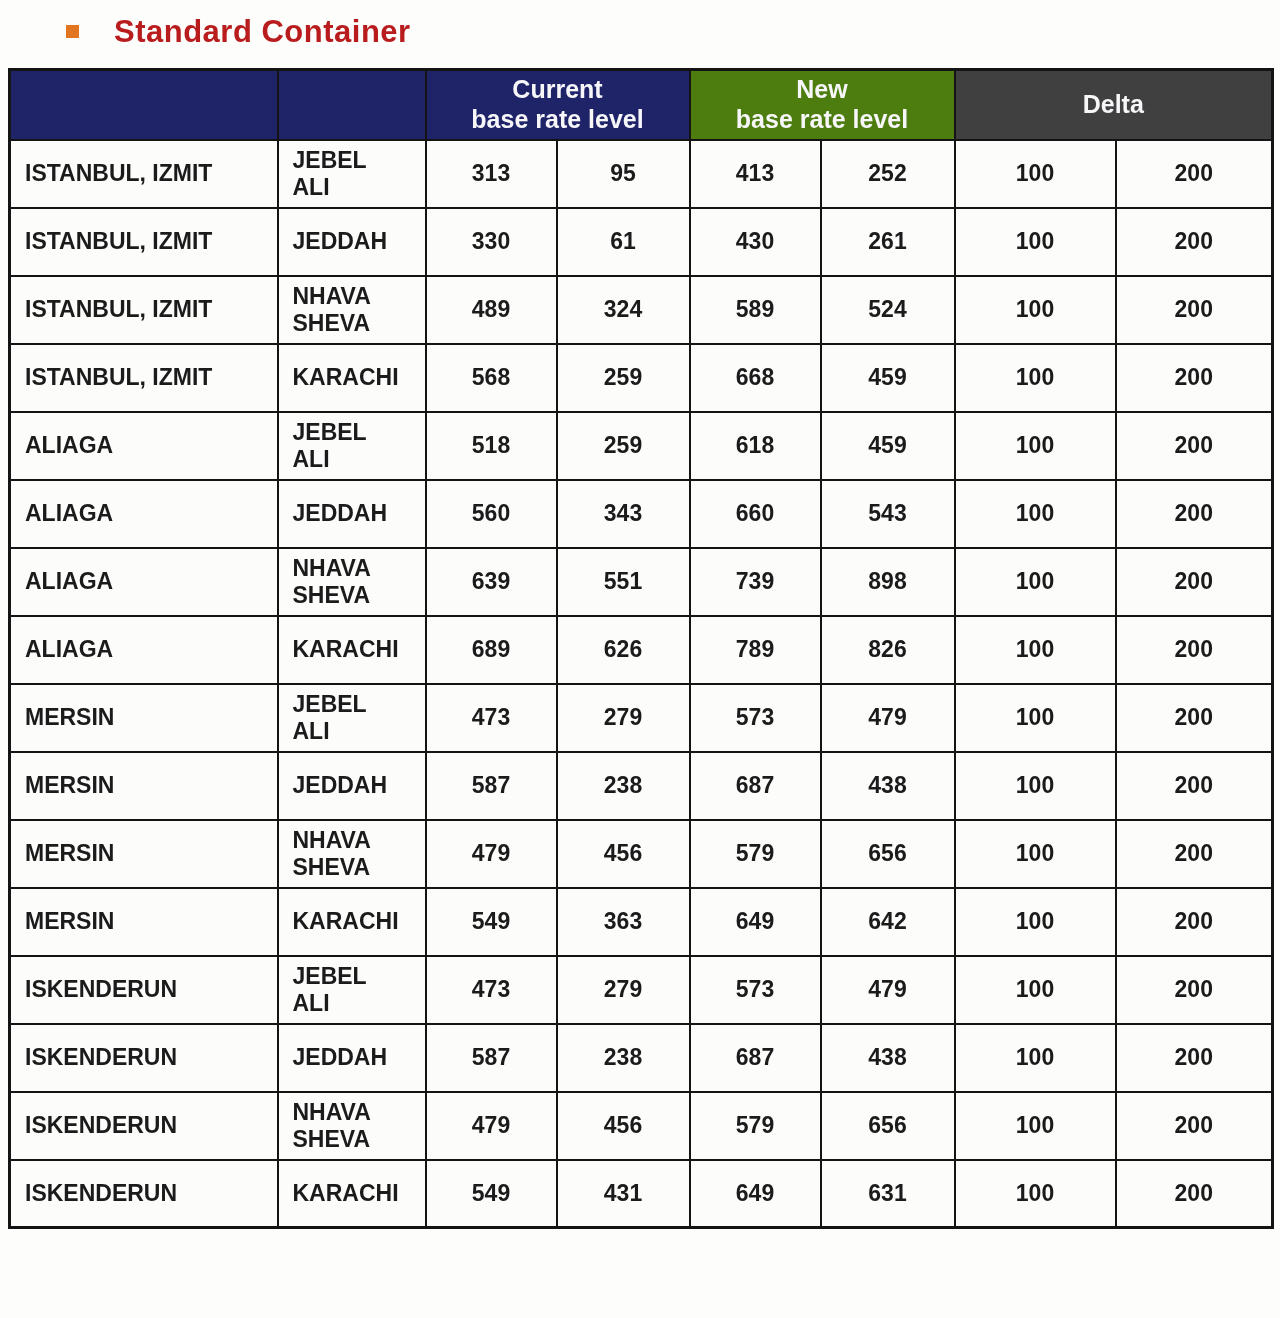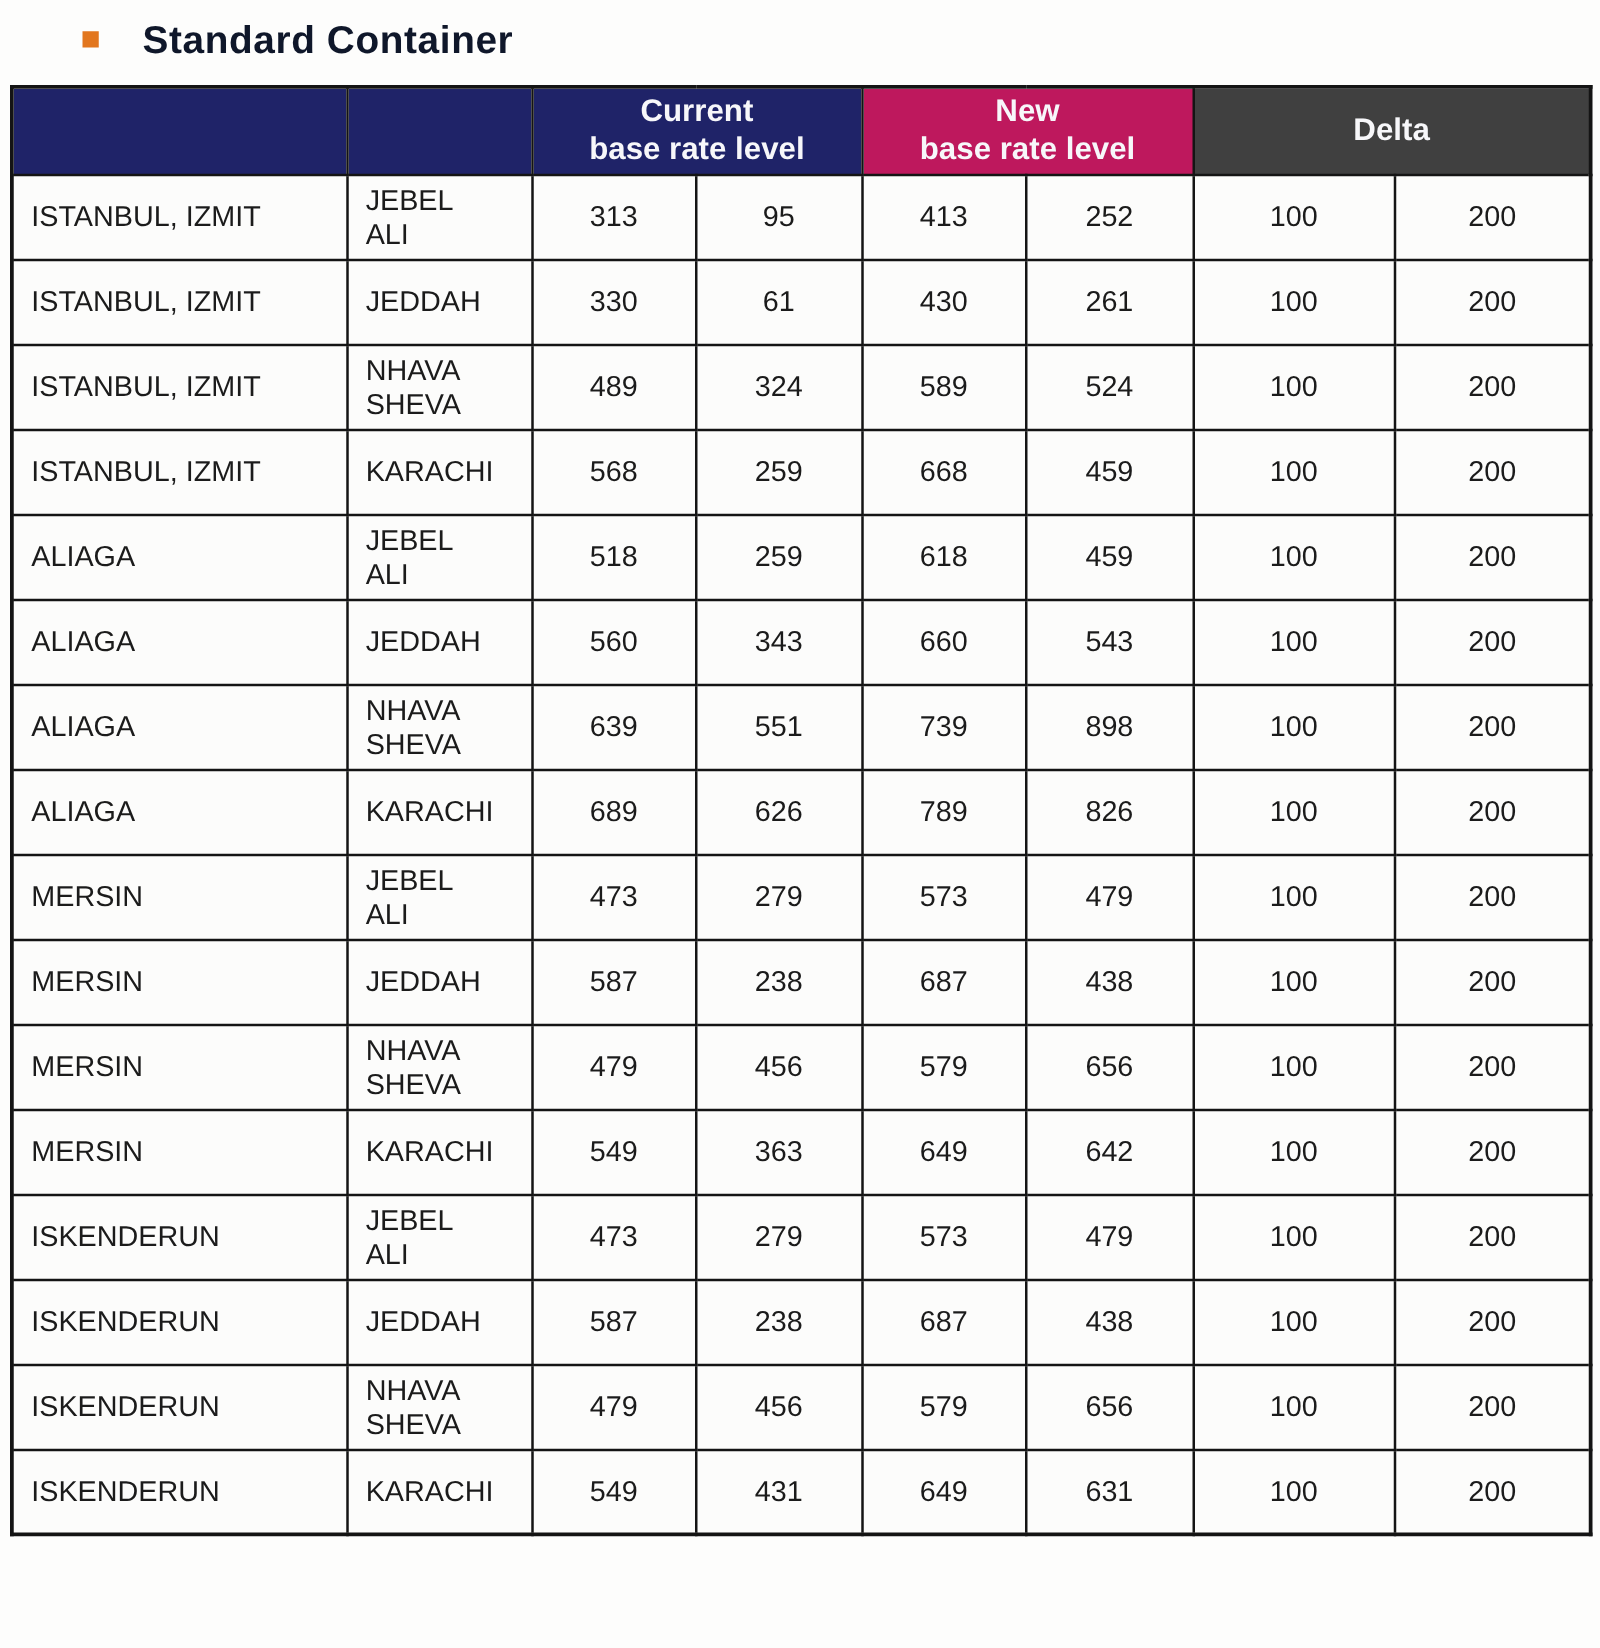--- a/index.html
+++ b/index.html
@@ -19,21 +19,21 @@
     position: absolute;
     left: 66px; top: 25px;
     width: 13px; height: 13px;
     background: #e2761e;
   }
   .page-title {
     position: absolute;
     left: 114px; top: 14px;
     font-size: 31px;
     font-weight: bold;
-    color: #0f172a;
+    color: #b91c1c;
     letter-spacing: 0.5px;
   }
   table.rates {
     position: absolute;
     left: 8px; top: 68px;
     border-collapse: collapse;
     table-layout: fixed;
     border: 3px solid #141414;
     padding-left: 43px;
   }
@@ -51,21 +51,21 @@
     vertical-align: middle;
   }
   tr.group-row { height: 70px; }
   tr.group-row th { font-size: 25px; line-height: 1.18; }
   tr.sub-row { height: 64px; }
   tr.sub-row th { font-size: 24px; line-height: 1.1; }
   th.left-h {
     text-align: left;
     padding-left: 14px;
   }
-  tbody tr { height: 68px; }
+  tbody tr { height: 68px; font-weight: bold; }
   tbody td {
     background: #fcfcfb;
     color: #1b1b1b;
     font-size: 23px;
     line-height: 1.15;
     vertical-align: middle;
   }
   td.from-cell, td.to-cell {
     text-align: left;
     padding-left: 14px;
@@ -90,21 +90,21 @@
     <col style="width:134px">
     <col style="width:161px">
     <col style="width:157px">
   </colgroup>
   <thead>
     <tr class="group-row">
       <th style="background: rgb(31, 35, 104);"></th>
       <th style="background: rgb(31, 35, 104);"></th>
       <th colspan="2" style="background: rgb(31, 35, 104);">Current
 base rate level</th>
-      <th colspan="2" style="background: #be185d;">New
+      <th colspan="2" style="background: #4d7c0f;">New
 base rate level</th>
       <th colspan="2" style="background: #404040;">Delta</th>
     </tr>
   </thead>
   <tbody id="rates-body">
   <tr>
     <td class="from-cell">ISTANBUL, IZMIT</td>
     <td class="to-cell">JEBEL
 ALI</td>
     <td class="num-cell">313</td>

